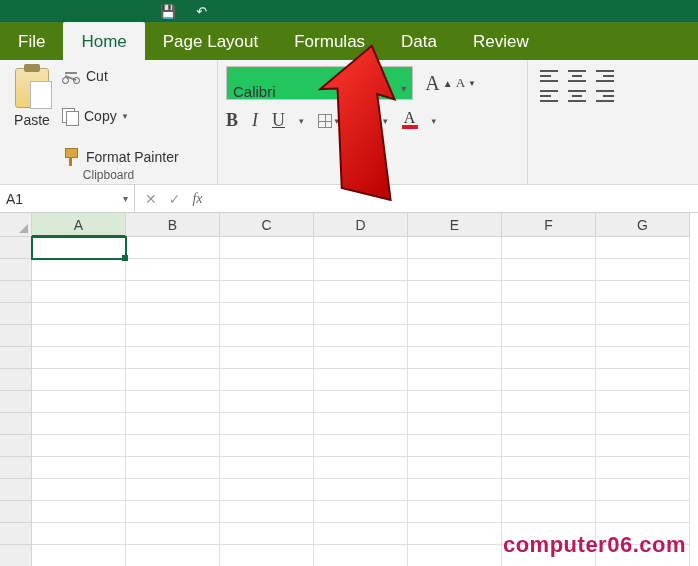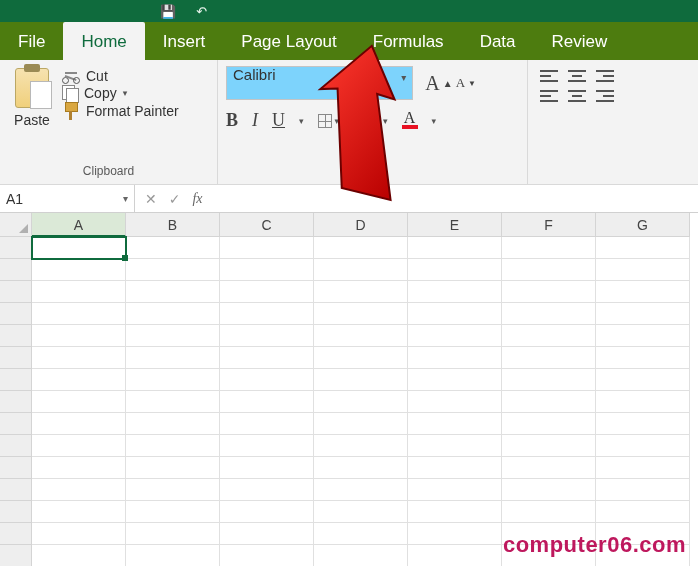--- a/index.html
+++ b/index.html
@@ -92,21 +92,21 @@
     position: absolute;
     right: -4px; bottom: -2px;
     width: 20px; height: 26px;
     background: #fff;
     border: 1px solid #b8b8b8;
   }
   .paste-label { font-size: 14px; color: #333; }
   .clip-items {
     display: flex;
     flex-direction: column;
-    gap: 1px;
+    gap: 24px;
     padding-left: 6px;
     padding-top: 2px;
     font-size: 14px;
     color: #333;
   }
   .clip-item { display: flex; align-items: center; gap: 6px; }
   .scissors {
     width: 18px; height: 16px; position: relative;
   }
   .scissors::before, .scissors::after {
@@ -155,25 +155,25 @@
     content: "";
     position: absolute;
     bottom: 0; left: 7px;
     width: 3px; height: 9px;
     background: #b08030;
   }
   
   .font-col { display: flex; flex-direction: column; gap: 6px; width: 250px; }
   .row { display: flex; align-items: center; gap: 4px; }
   .combo {
-    background: #7dd3fc;
+    background: #22c55e;
     border: 1px solid #c4c4c4;
     height: 26px;
     display: flex;
-    align-items: flex-end;
+    align-items: flex-start;
     padding: 16px 6px;
     font-size: 15px;
     color: #333;
   }
   .combo.font-name { width: 190px; justify-content: space-between; }
   .combo .chev { font-size: 10px; color: #555; }
   .fsz-btns {
     display: flex;
     align-items: center;
     font-family: "Times New Roman", serif;
@@ -373,21 +373,20 @@
 
 <div class="titlebar">
   <span class="spacer"></span>
   <span class="icon">💾</span>
   <span class="icon">↶</span>
 </div>
 
 <div class="tabs">
   <div class="tab">File</div>
   <div class="tab active">Home</div>
-  <div class="tab">Insert</div>
   <div class="tab">Page Layout</div>
   <div class="tab">Formulas</div>
   <div class="tab">Data</div>
   <div class="tab">Review</div>
 </div>
 
 <div class="ribbon">
 
   <div class="group" style="width:218px">
     <div class="group-body">

